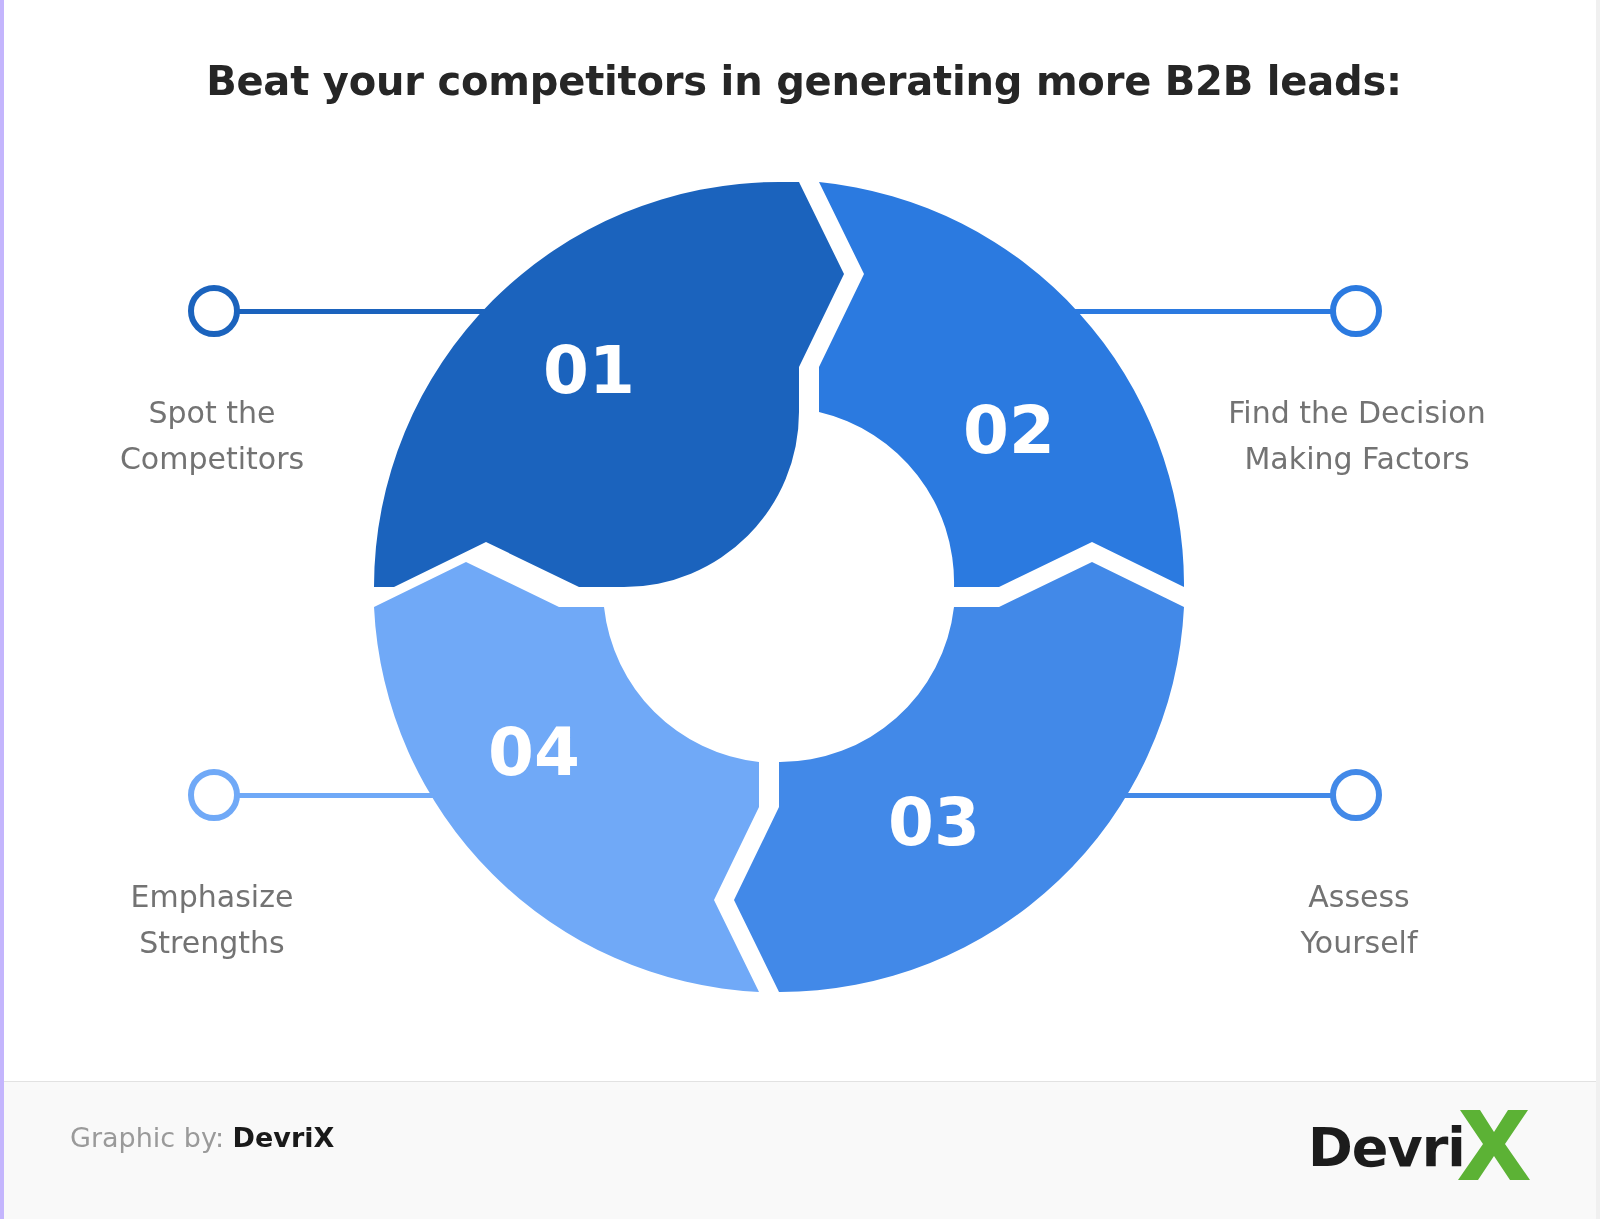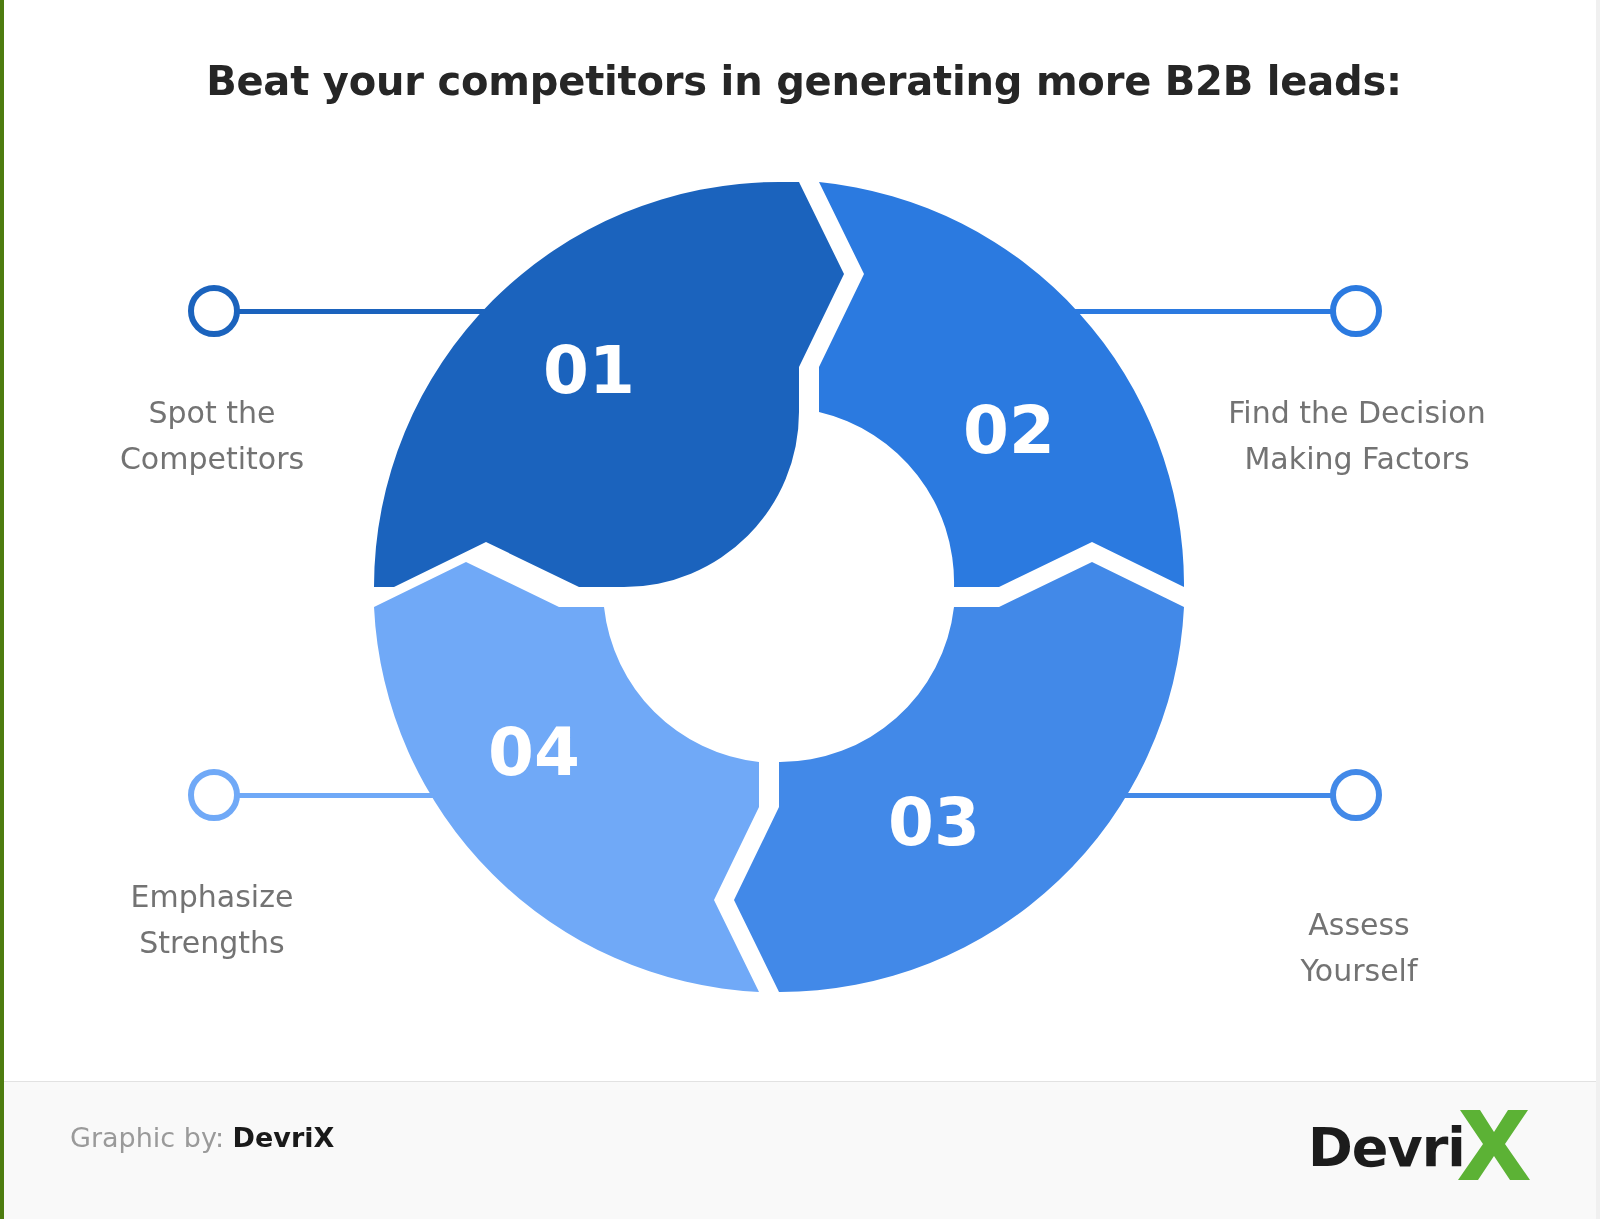--- a/index.html
+++ b/index.html
@@ -12,21 +12,21 @@
     height: 1219px;
     font-family: "Liberation Sans", sans-serif;
     overflow: hidden;
   }
   #canvas {
     position: relative;
     width: 1600px;
     height: 1219px;
     background: #ffffff;
     box-sizing: border-box;
-    border-left: 4px solid #4d7c0f;
+    border-left: 4px solid #c4b5fd;
     border-right: 4px solid #f0f0f0;
     overflow: hidden;
   }
 
   
   #title {
     position: absolute;
     top: 58px;
     left: 0;
     width: 1600px;
@@ -192,21 +192,21 @@
   <div class="callout left" style="left:58px; top:390px; width:300px;">Spot the
 Competitors</div>
 
   <div class="connector" style="left:1020px; top:309px; width:310px; background:#2b7ae0;"></div>
   <div class="marker" style="left:1326px; top:285px; border:6px solid #2b7ae0;"></div>
   <div class="callout right" style="left:1198px; top:390px; width:310px;text-align:center;">Find the Decision
 Making Factors</div>
 
   <div class="connector" style="left:1085px; top:793px; width:246px; background:#4289e8;"></div>
   <div class="marker" style="left:1326px; top:769px; border:6px solid #4289e8;"></div>
-  <div class="callout right" style="left:1205px; top:874px; width:300px;margin-top:28px;">Assess
+  <div class="callout right" style="left:1205px; top:874px; width:300px;">Assess
 Yourself</div>
 
   <div class="connector" style="left:232px; top:793px; width:200px; background:#70a9f7;"></div>
   <div class="marker" style="left:184px; top:769px; border:6px solid #70a9f7;"></div>
   <div class="callout left" style="left:58px; top:874px; width:300px;">Emphasize
 Strengths</div>
 
   <div id="footer"></div>
   <div id="footer-rule"></div>
 

